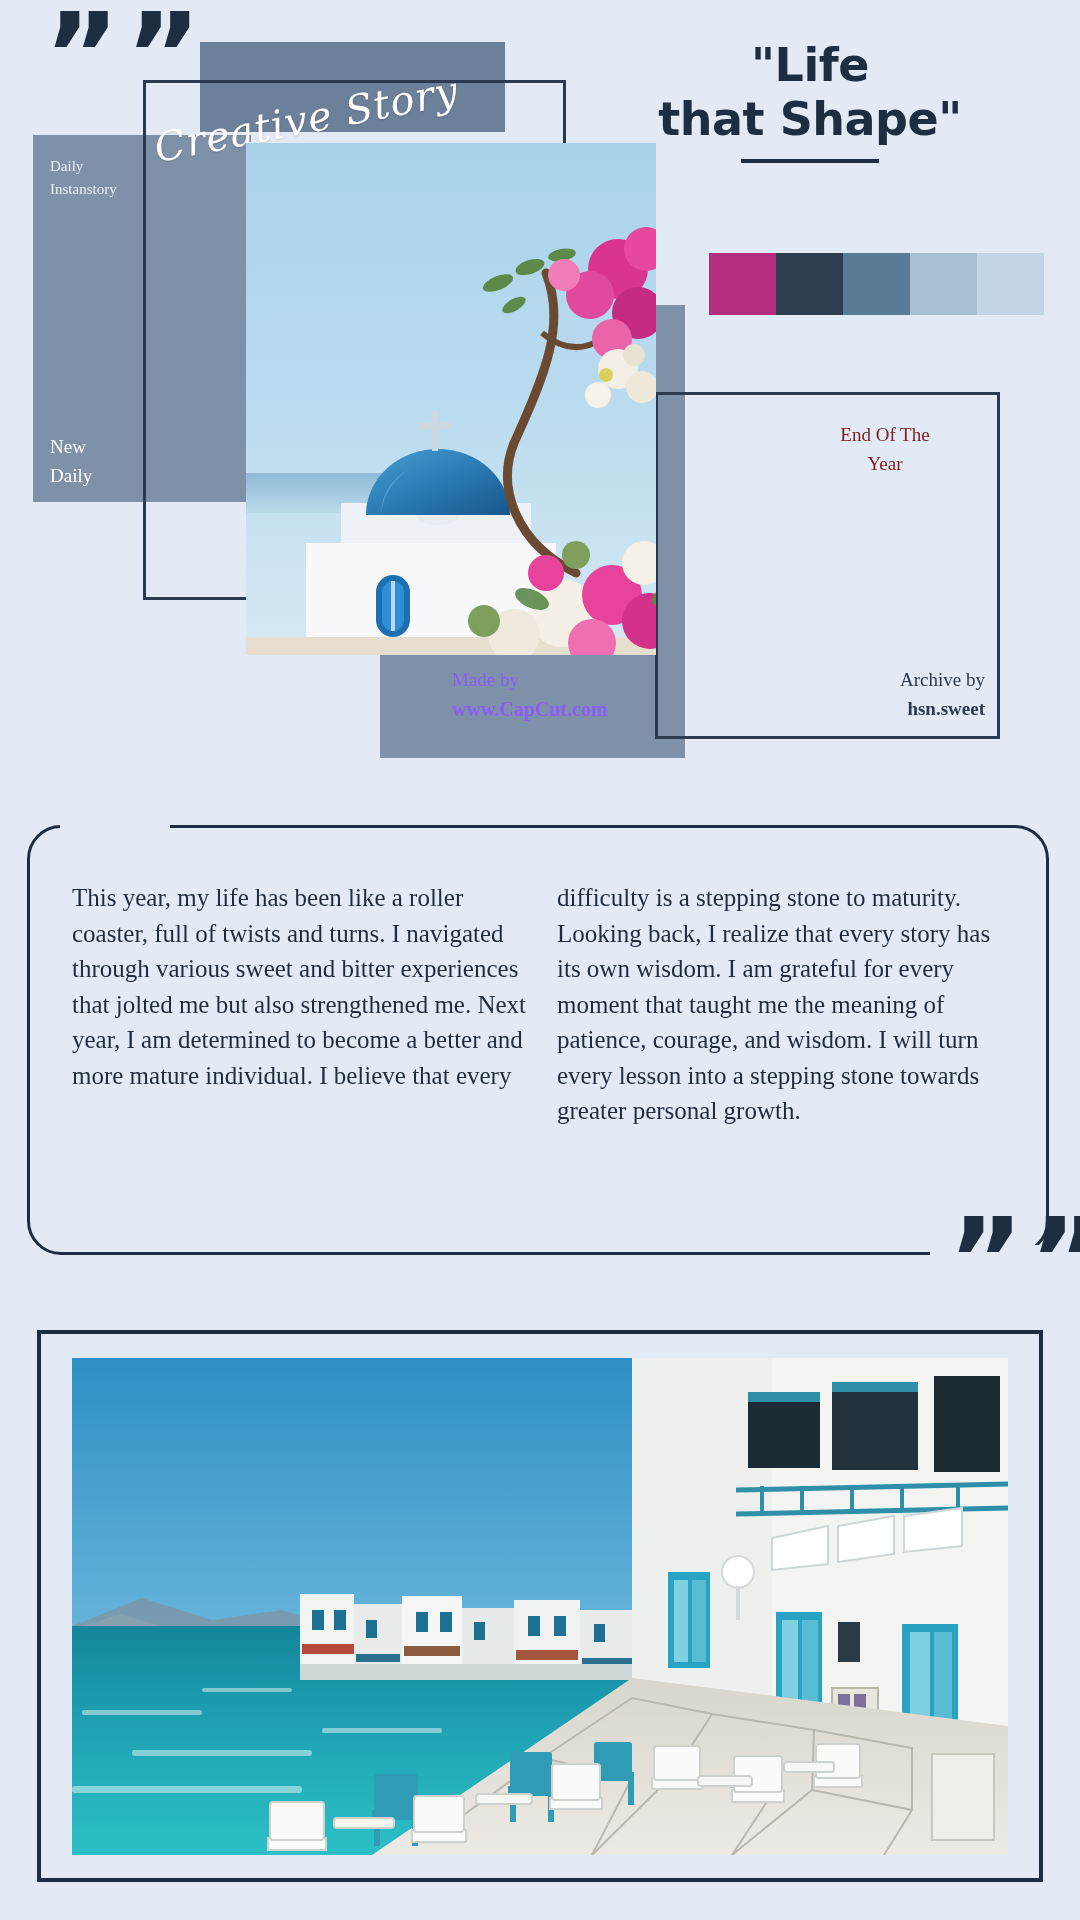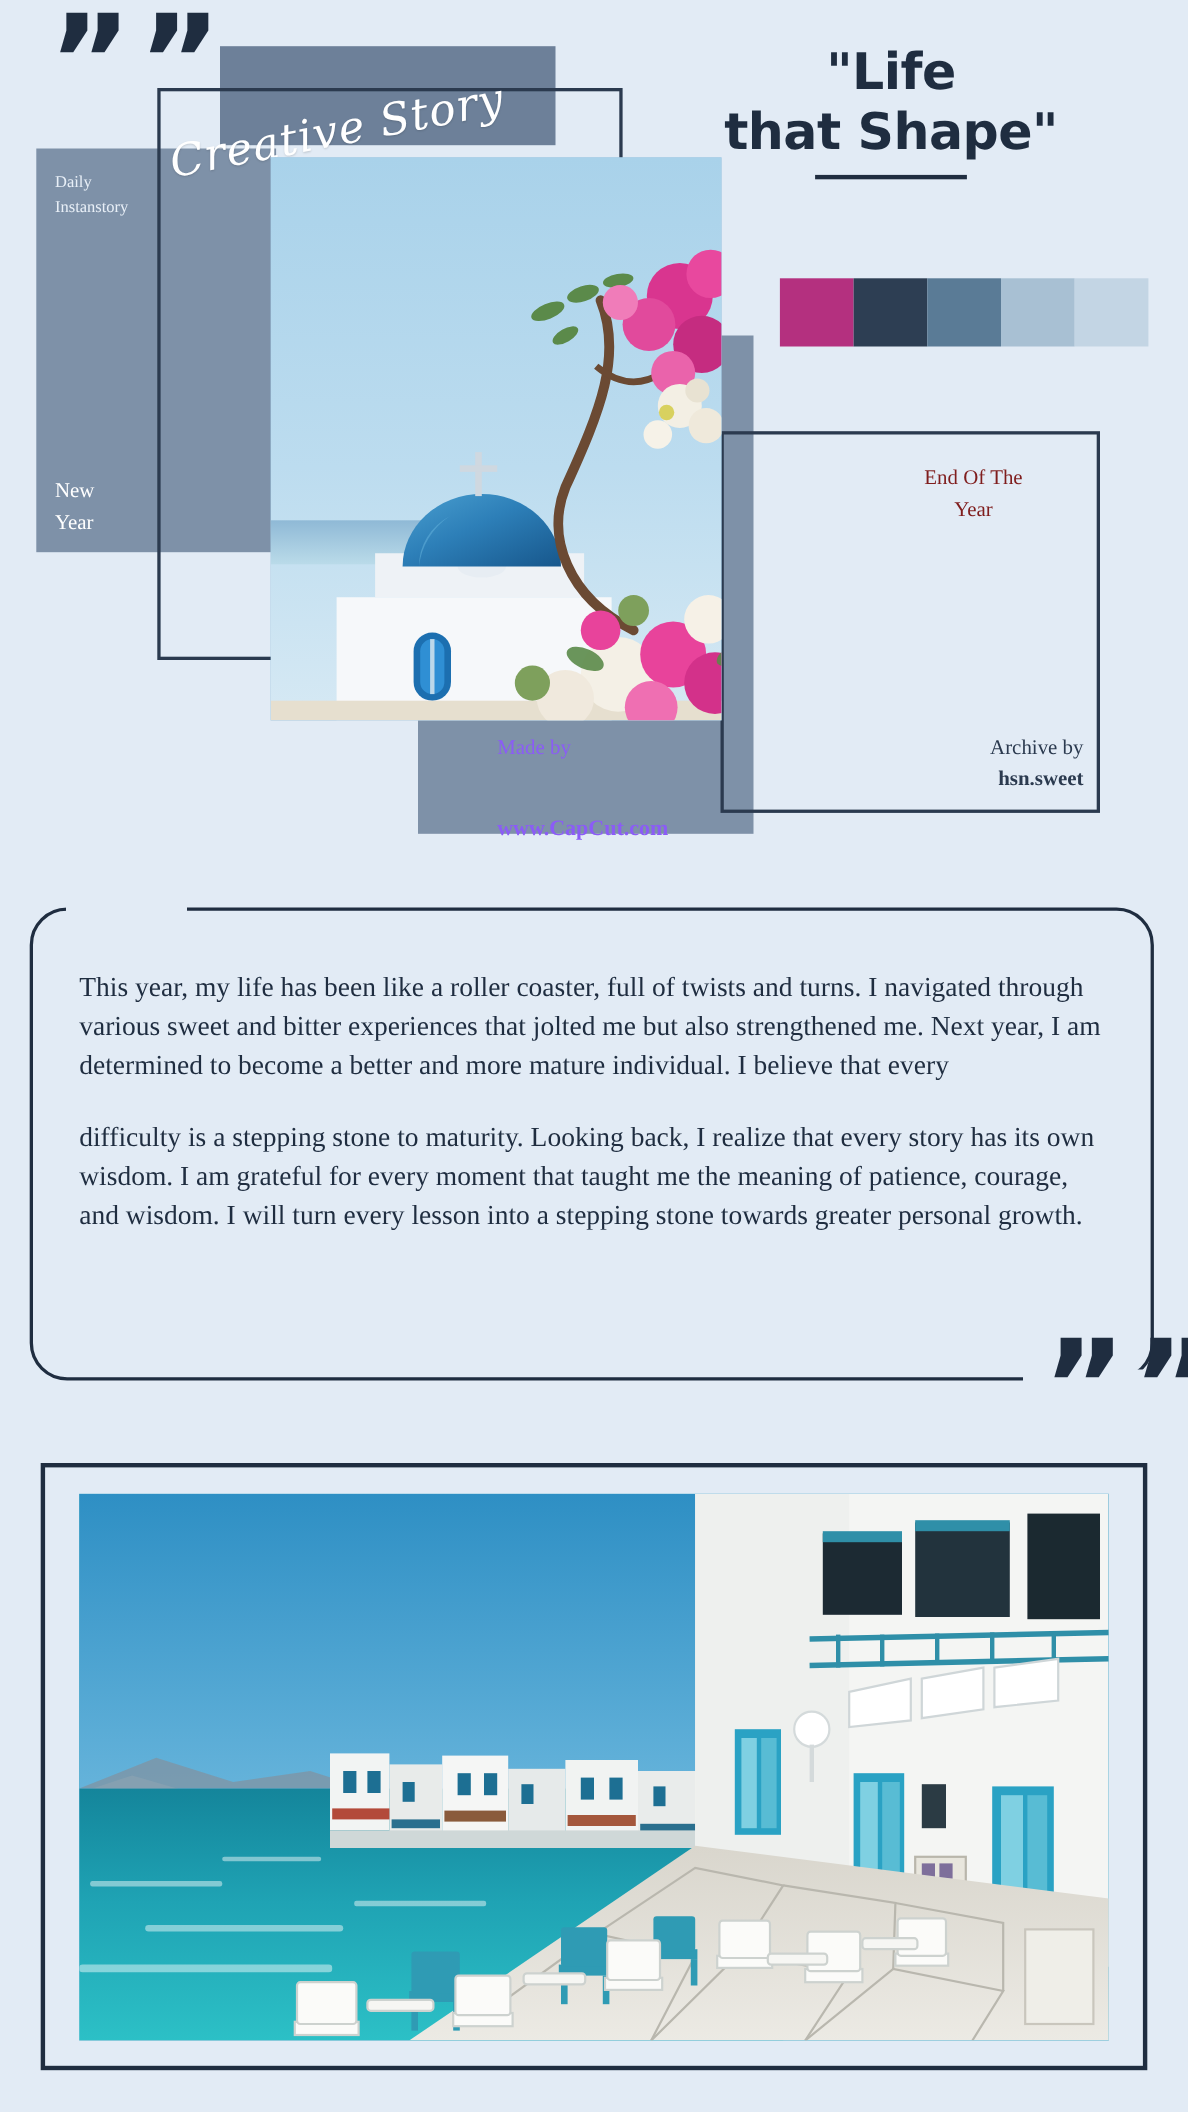--- a/index.html
+++ b/index.html
@@ -90,21 +90,21 @@
   }
   .photo-top svg { display: block; width: 410px; height: 512px; }
 
   .madeby {
     position: absolute;
     left: 452px; top: 665px;
     color: #8b5cf6;
     font-size: 19px;
     line-height: 1.55;
   }
-  .madeby .strong { font-weight: bold; font-size: 20px; margin-top: 44px; }
+  .madeby .strong { font-weight: bold; font-size: 20px; }
 
   .endofyear {
     position: absolute;
     right: 95px; top: 420px;
     width: 200px;
     text-align: center;
     font-size: 19px;
     line-height: 1.55;
     color: #7f1d1d;
   }
@@ -176,21 +176,20 @@
   }
   .qmark.open  { left: 44px; top: 10px; }
   .qmark.close { left: 948px; top: 1215px; }
 
   .quote-cols {
     position: absolute;
     left: 72px; top: 105px;
     width: 940px;
     display: flex;
     gap: 30px;
-    flex-direction: column;
   }
   .quote-col {
     flex: 1 1 0;
     font-size: 25px;
     line-height: 1.42;
     color: #1f2d40;
   }
   .quote-col.right { padding-top: -10px; }
 
   
@@ -220,21 +219,21 @@
     <div class="slate-tall"></div>
     <div class="slate-mid"></div>
     <div class="outline-box-a"></div>
     <div class="outline-box-b"></div>
 
     <div class="script-title">Creative Story</div>
 
     <div class="daily-label" style="white-space:pre-line;">Daily
 Instanstory</div>
     <div class="newyear-label" style="white-space:pre-line;">New
-Year</div>
+Daily</div>
 
     <div class="photo-top">
       <svg viewBox="0 0 410 512" preserveAspectRatio="xMidYMid slice" aria-hidden="true">
         <defs>
           <linearGradient id="sky" x1="0" y1="0" x2="0" y2="1">
             <stop offset="0%" stop-color="#a9d2ea"></stop>
             <stop offset="55%" stop-color="#bcdcef"></stop>
             <stop offset="100%" stop-color="#d6e9f4"></stop>
           </linearGradient>
           <linearGradient id="dome" x1="0" y1="0" x2="1" y2="1">

